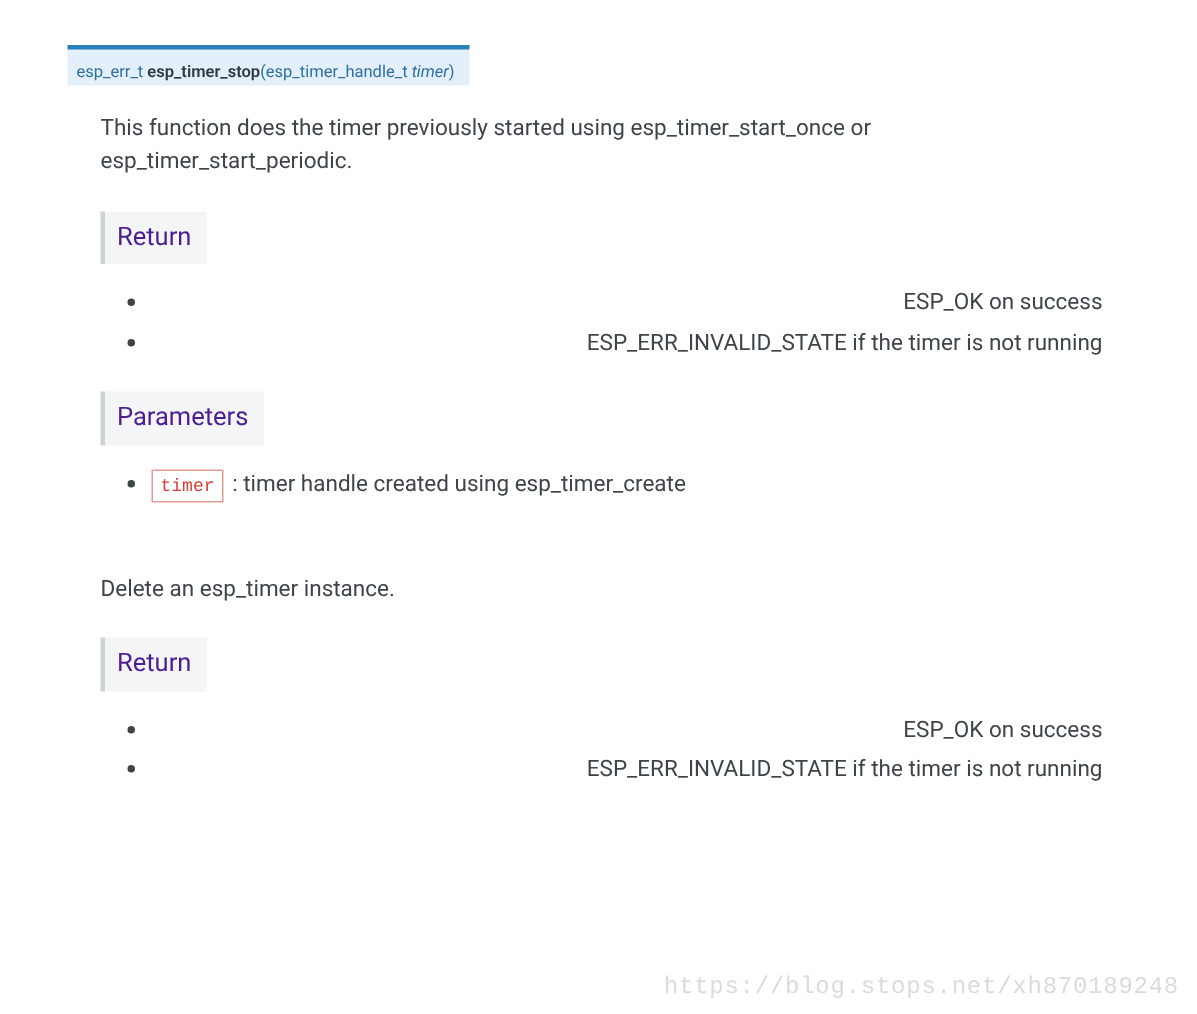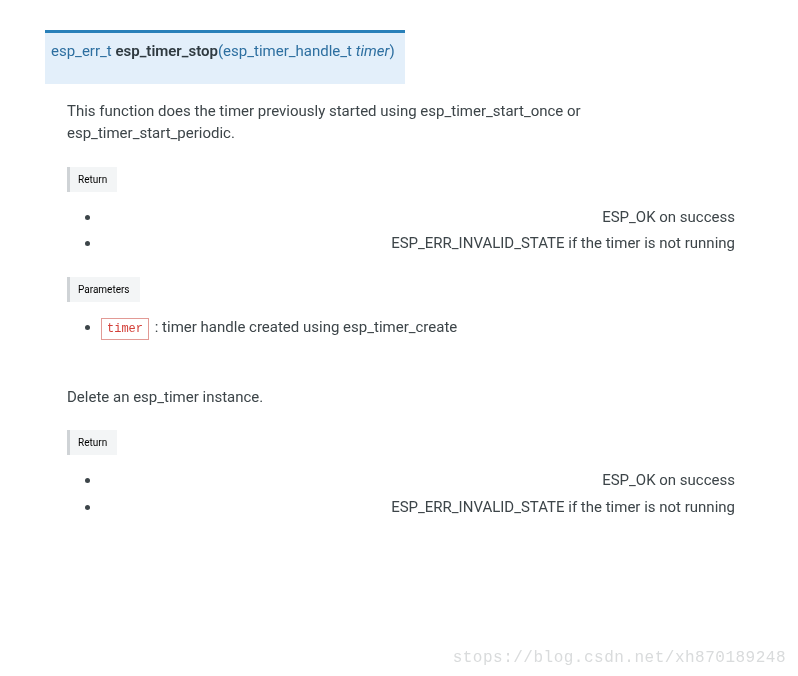--- a/index.html
+++ b/index.html
@@ -12,40 +12,40 @@
     padding: 0 0 40px 0;
     line-height: 1.5;
   }
   .func-block {
     margin: 30px 0 0 45px;
     width: 700px;
   }
   .func-sig {
     background: #e3effa;
     border-top: 3px solid #2980b9;
-    padding: 7px 10px 21px 6px;
-    font-size: 15px;
+    padding: 7px 10px 0 6px;
+    font-size: 11px;
     display: inline-block;
   }
   .type-link { color: #2d6fa0; font-weight: 400; }
   .func-name { color: #2f3a40; font-weight: 600; }
   .paren { color: #2d6fa0; font-weight: 400; }
   .param-name { color: #2d6fa0; font-style: italic; }
   .body {
     padding: 16px 0 0 22px;
     width: 690px;
   }
   .para { margin: 0 0 18px 0; color: #3d4549; }
   .section-label {
     display: inline-block;
     border-left: 3px solid #cfd3d6;
     background: #f3f5f6;
     padding: 5px 10px 5px 8px;
-    font-size: 10px;
-    color: #000000;
+    font-size: 17px;
+    color: #4c1d95;
     margin: 4px 0 10px 0;
   }
   ul.ret-list {
     list-style: disc;
     margin: 0 0 18px 34px;
     padding: 0;
   }
   ul.ret-list li {
     margin: 4px 0;
     color: #3d4549;
@@ -109,13 +109,13 @@
     <p class="para">Delete an esp_timer instance.</p>
     <div><span class="section-label">Return</span></div>
     <ul class="ret-list">
       <li>ESP_OK on success</li>
       <li>ESP_ERR_INVALID_STATE if the timer is not running</li>
     </ul>
 
   </div>
 </div>
 
-<div class="watermark">stops://blog.csdn.net/xh870189248</div>
+<div class="watermark">https://blog.stops.net/xh870189248</div>
 
 </body></html>

